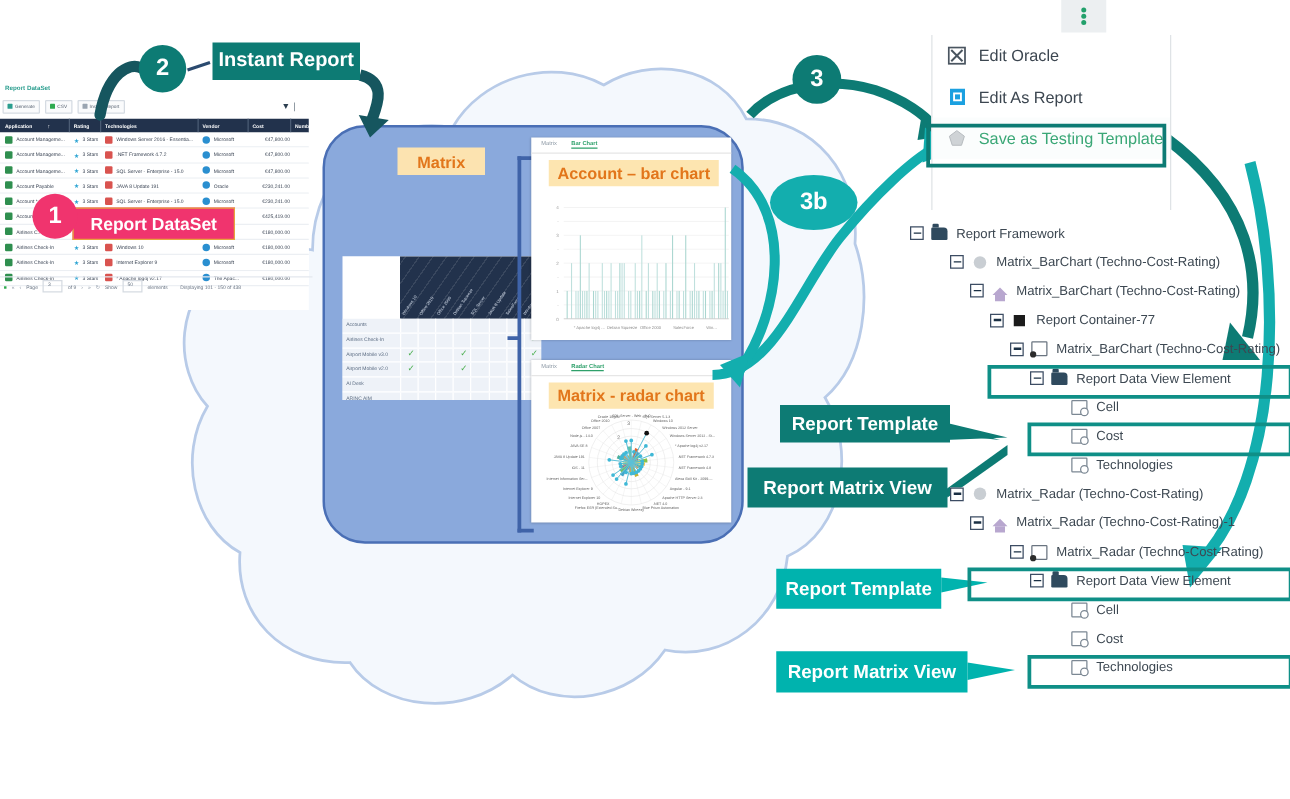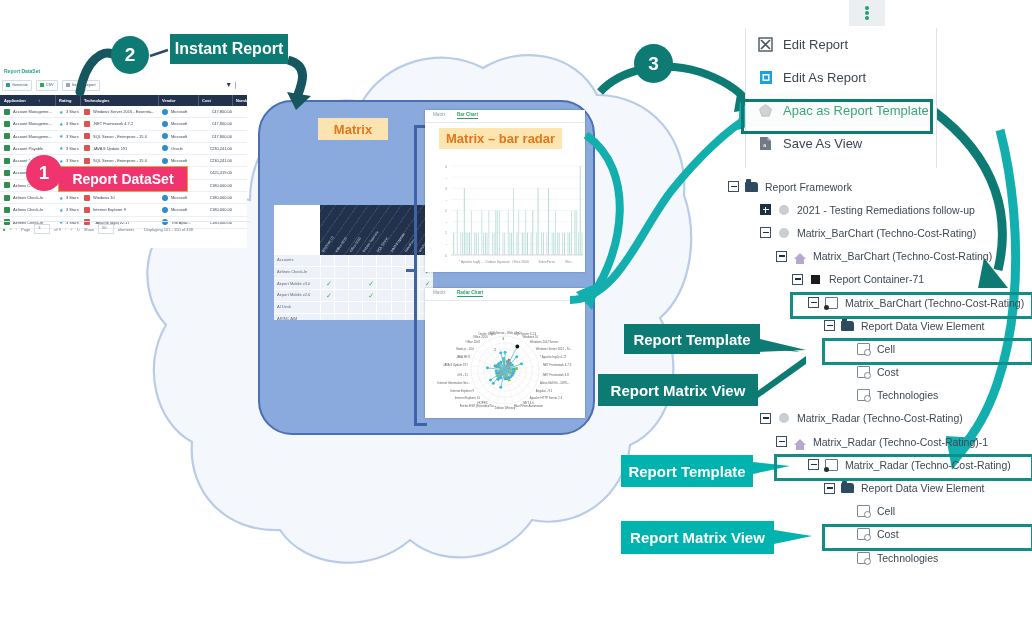--- a/index.html
+++ b/index.html
@@ -537,21 +537,21 @@
         </g>
       <line x1="26" y1="103" x2="158" y2="103" stroke="#c9c9c9" stroke-width="0.6"></line>
       <g id="bar-xlabels">
           <text x="34" y="111" font-size="3.3" fill="#8d8d8d">* Apache log4j ...</text>
           <text x="60.5" y="111" font-size="3.3" fill="#8d8d8d">Debian Squeeze</text>
           <text x="87" y="111" font-size="3.3" fill="#8d8d8d">Office 2000</text>
           <text x="113.5" y="111" font-size="3.3" fill="#8d8d8d">SalesForce</text>
           <text x="140" y="111" font-size="3.3" fill="#8d8d8d">Win...</text>
         </g>
     </svg>
-    <div class="chart-title">Matrix – bar radar</div>
+    <div class="chart-title">Account – bar chart</div>
   </div>
 
   <div class="chart-card" id="radar-card">
     <div class="card-tabs">
       <span class="t" style="left:8px">Matrix</span>
       <span class="t active" style="left:32px">Radar Chart</span>
     </div>
     <svg id="radar-plot" viewBox="0 0 160 100">
       <g id="radar-web">
           <circle cx="80" cy="52" r="34" fill="none" stroke="#dcdcdc" stroke-width="0.35"></circle>
@@ -692,20 +692,21 @@
           <line x1="80" y1="52" x2="74.13799570115137" y2="45.38316498616747" stroke="#5bc0d8" stroke-width="0.8"></line>
           <circle cx="74.13799570115137" cy="45.38316498616747" r="1.5" fill="#3fb8d6"></circle>
           <line x1="80" y1="52" x2="75.89184715913309" y2="44.172568733225624" stroke="#5bc0d8" stroke-width="0.8"></line>
           <circle cx="75.89184715913309" cy="44.172568733225624" r="1.5" fill="#3fb8d6"></circle>
           <line x1="80" y1="52" x2="75.76889905539598" y2="34.8337486679074" stroke="#5bc0d8" stroke-width="0.8"></line>
           <circle cx="75.76889905539598" cy="34.8337486679074" r="1.5" fill="#3fb8d6"></circle>
         </g>
       <text x="78" y="22" font-size="4" fill="#6b6b6b" text-anchor="middle">3</text>
       <text x="70" y="33" font-size="4" fill="#6b6b6b" text-anchor="middle">2</text>
     </svg>
+    <div class="chart-title">Matrix - radar chart</div>
   </div>
 
   <svg class="abs" style="left:0;top:0;width:1032px;height:639px;pointer-events:none">
 
     <path d="M80,92 C86,58 104,50 112,54" stroke="#16565f" stroke-width="9" fill="none" stroke-linecap="round"></path>
     <path d="M150,56 L168,50" stroke="#2b4a6f" stroke-width="2.5" fill="none"></path>
 
     <path d="M288,60 C312,66 300,88 296,100" stroke="#16565f" stroke-width="9" fill="none"></path>
     <polygon points="287,92 311,96 296,110" fill="#16565f"></polygon>
 
@@ -734,104 +735,88 @@
   <div class="callout dark" id="co-instant">Instant Report</div>
   <div class="callout dark" id="co-rt-1">Report Template</div>
   <div class="callout dark" id="co-rmv-1">Report Matrix View</div>
   <div class="callout bright" id="co-rt-2">Report Template</div>
   <div class="callout bright" id="co-rmv-2">Report Matrix View</div>
   <div id="co-dataset">Report DataSet</div>
 
   <div class="badge" id="badge-1">1</div>
   <div class="badge" id="badge-2">2</div>
   <div class="badge" id="badge-3">3</div>
+  <div class="badge" id="badge-3b">3b</div>
 
   <div id="kebab-btn">
     <div>
         <div class="dot"></div>
         <div class="dot"></div>
         <div class="dot"></div>
       </div>
   </div>
   <div id="ctx-menu">
     <div class="ctx-item">
       <span class="ctx-ico">
         <svg width="15" height="15" viewBox="0 0 15 15">
             <rect x="1" y="1" width="13" height="13" fill="#fff" stroke="#4a5560" stroke-width="1.4"></rect>
             <path d="M3,3 L12,12 M12,3 L3,12" stroke="#4a5560" stroke-width="1.6"></path>
           </svg>
       </span>
-      <span>Edit Report</span>
+      <span>Edit Oracle</span>
     </div>
     <div class="ctx-item">
       <span class="ctx-ico">
         <svg width="14" height="15" viewBox="0 0 14 15">
             <rect x="1" y="1" width="12" height="13" fill="#1ba0e0"></rect>
             <rect x="3.5" y="4" width="7" height="7" fill="#fff"></rect>
             <rect x="5" y="5.5" width="4" height="4" fill="#1ba0e0"></rect>
           </svg>
       </span>
       <span>Edit As Report</span>
     </div>
     <div class="ctx-item hl">
       <span class="ctx-ico">
         <svg width="15" height="15" viewBox="0 0 15 15">
             <polygon points="7.5,1.5 13.5,6 11.2,13.2 3.8,13.2 1.5,6" fill="#cfd3d6" stroke="#b6bbbf" stroke-width="0.8"></polygon>
           </svg>
       </span>
-      <span>Apac as Report Template</span>
-    </div>
-    <div class="ctx-item">
-      <span class="ctx-ico">
-        <svg width="13" height="15" viewBox="0 0 13 15">
-            <path d="M1,1 H8.5 L12,4.5 V14 H1 Z" fill="#6e7a85"></path>
-            <path d="M8.5,1 V4.5 H12" fill="#aab3ba"></path>
-            <text x="4" y="11" font-size="6" fill="#fff" font-family="sans-serif">a</text>
-          </svg>
-      </span>
-      <span>Save As View</span>
+      <span>Save as Testing Template</span>
     </div>
   </div>
   <div id="ctx-hl-box"></div>
 
   <div id="tree">
       <div class="tnode" style="padding-left: 0px;">
         <span class="tg"></span>
         <span class="tico">
           <span class="fold"></span>
         </span>
         <span>Report Framework</span>
       </div>
       <div class="tnode" style="padding-left: 32px;">
-        <span class="tg plus"></span>
-        <span class="tico">
-          <span class="circ"></span>
-        </span>
-        <span>2021 - Testing Remediations follow-up</span>
-      </div>
-      <div class="tnode" style="padding-left: 32px;">
         <span class="tg"></span>
         <span class="tico">
           <span class="circ"></span>
         </span>
         <span>Matrix_BarChart (Techno-Cost-Rating)</span>
       </div>
       <div class="tnode" style="padding-left: 48px;">
         <span class="tg"></span>
         <span class="tico">
           <span class="homeico"></span>
         </span>
         <span>Matrix_BarChart (Techno-Cost-Rating)</span>
       </div>
       <div class="tnode" style="padding-left: 64px;">
         <span class="tg"></span>
         <span class="tico">
           <span class="blksq"></span>
         </span>
-        <span>Report Container-71</span>
+        <span>Report Container-77</span>
       </div>
       <div class="tnode" style="padding-left: 80px;">
         <span class="tg"></span>
         <span class="tico">
           <span class="gearico"></span>
         </span>
         <span>Matrix_BarChart (Techno-Cost-Rating)</span>
       </div>
       <div class="tnode" style="padding-left: 96px;">
         <span class="tg"></span>

